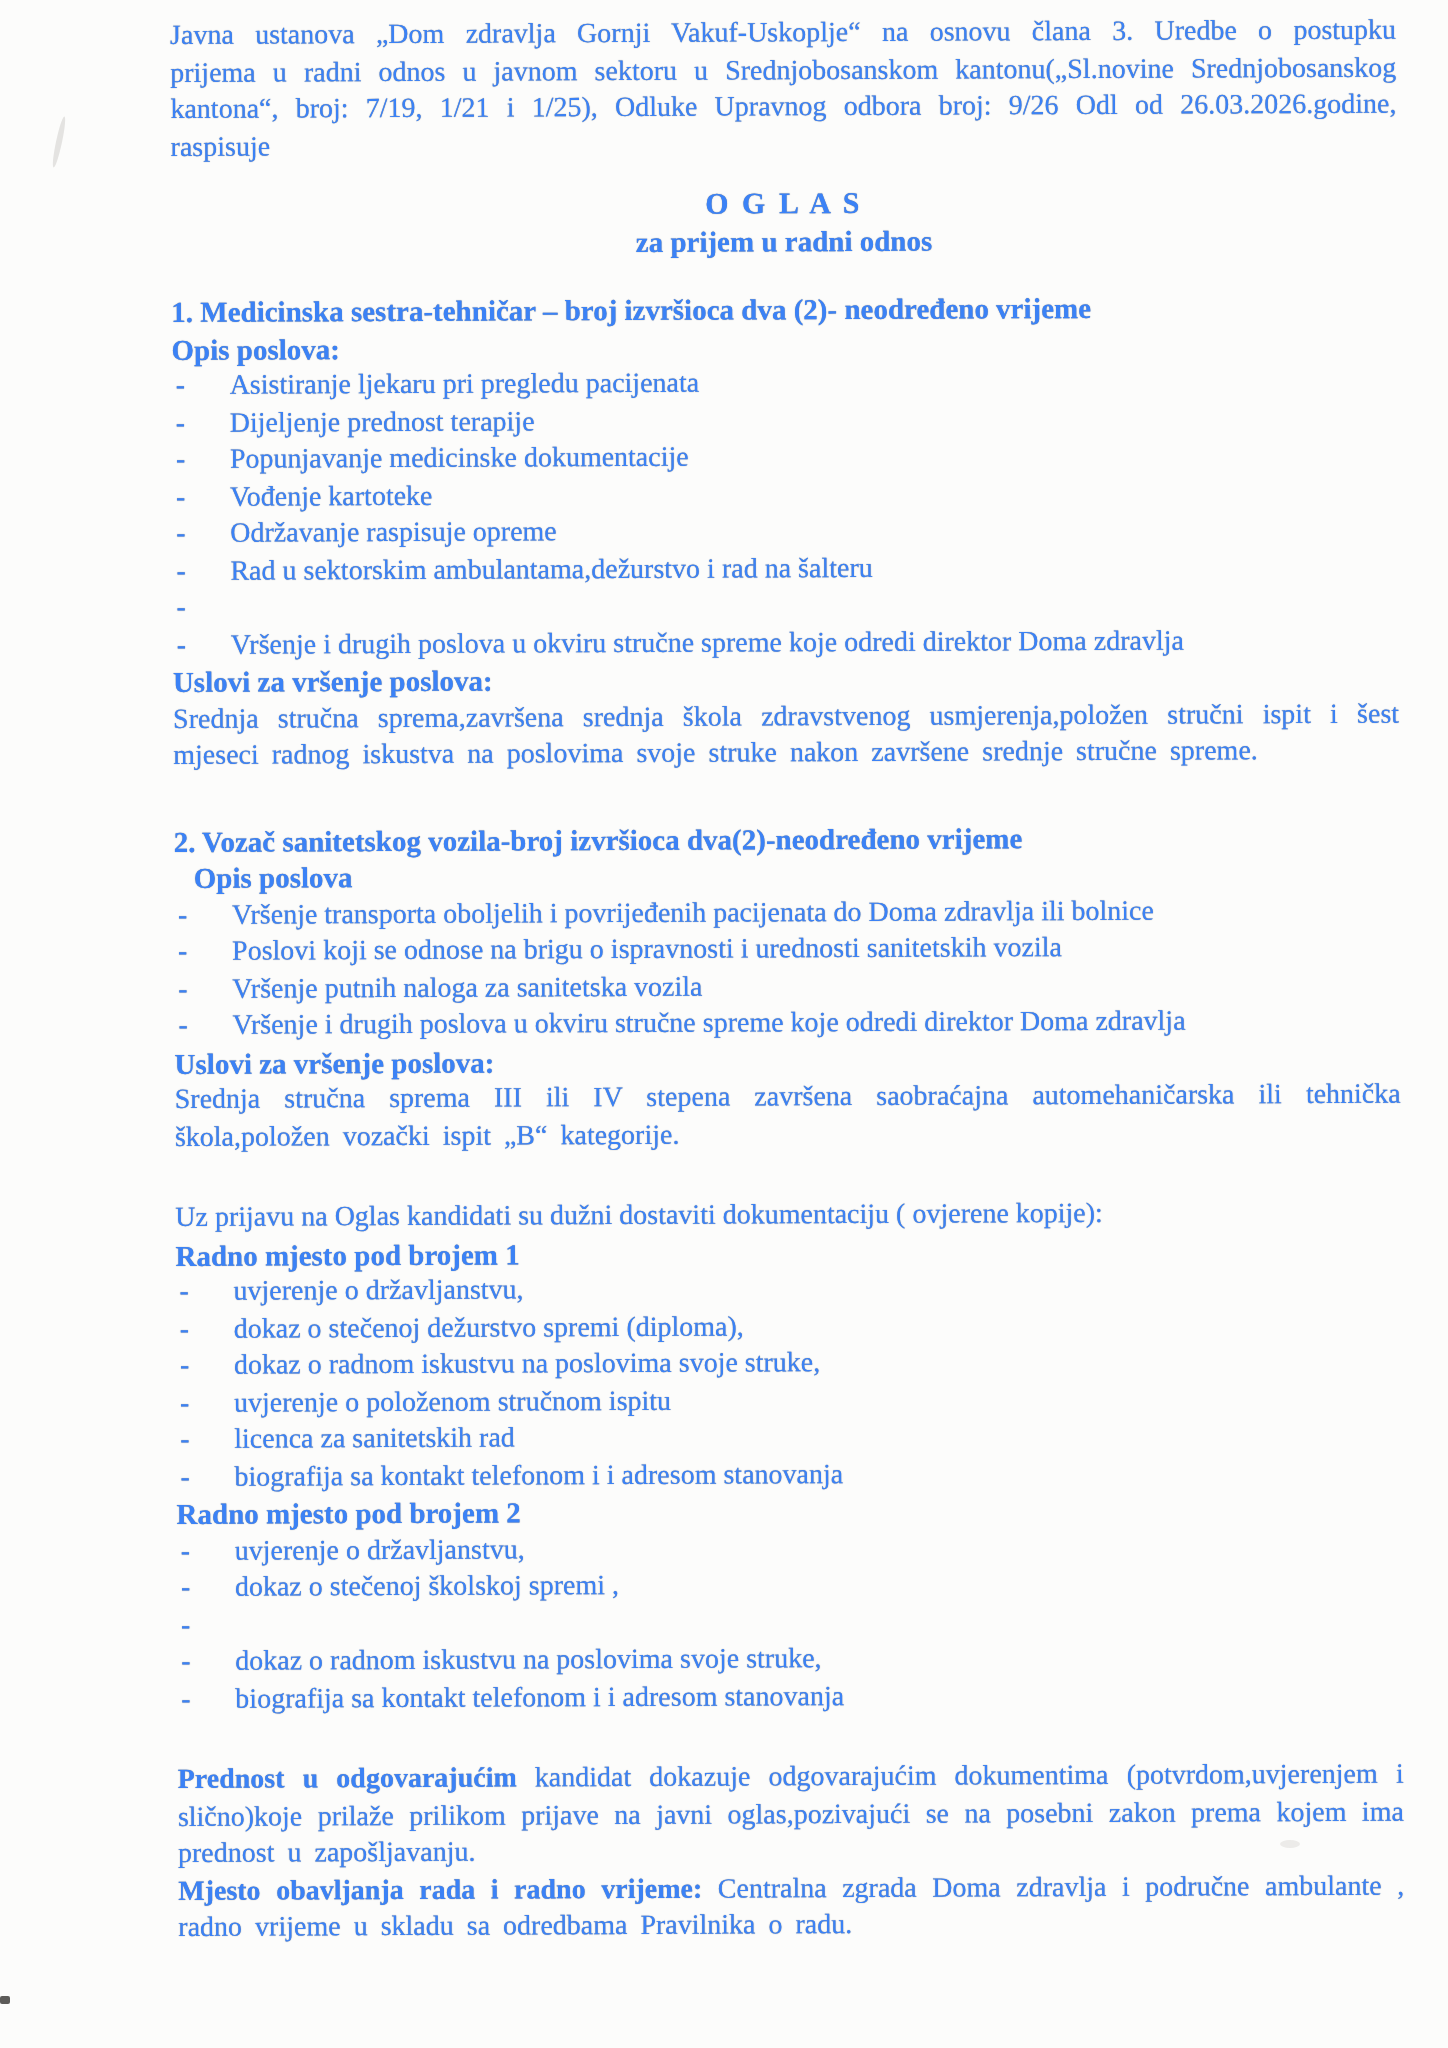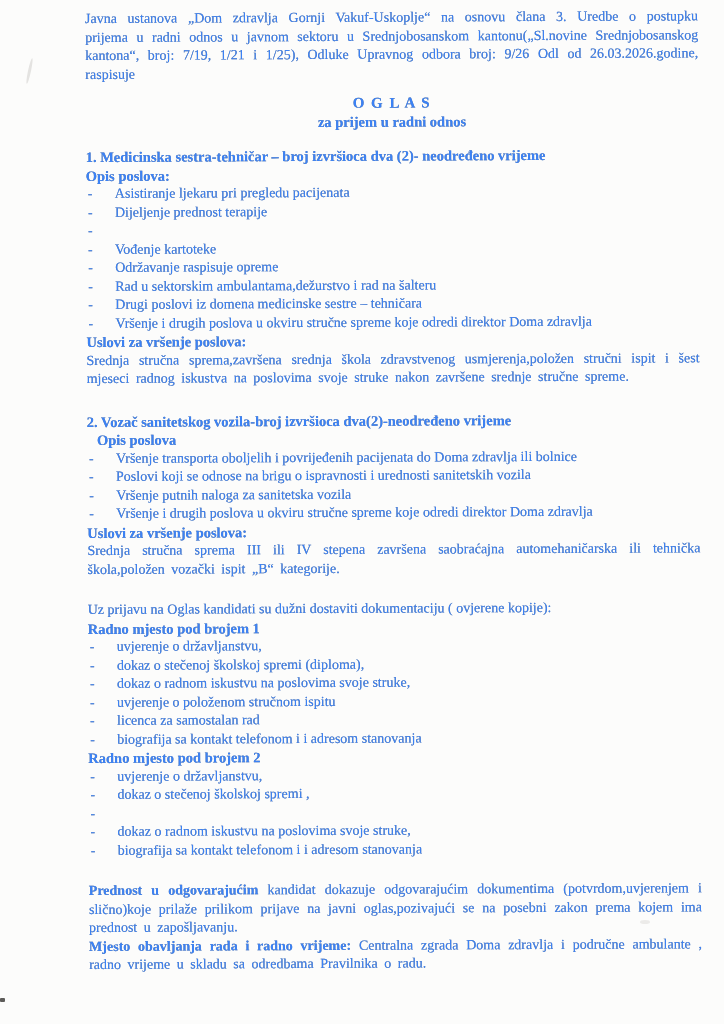--- a/index.html
+++ b/index.html
@@ -66,36 +66,36 @@
           <div class="li">
           <span class="dash">-</span>
           <span class="li-text">Asistiranje ljekaru pri pregledu pacijenata</span>
         </div>
           <div class="li">
           <span class="dash">-</span>
           <span class="li-text">Dijeljenje prednost terapije</span>
         </div>
           <div class="li">
           <span class="dash">-</span>
+          <span class="li-text">Popunjavanje medicinske dokumentacije</span>
         </div>
           <div class="li">
           <span class="dash">-</span>
           <span class="li-text">Vođenje kartoteke</span>
         </div>
           <div class="li">
           <span class="dash">-</span>
           <span class="li-text">Održavanje raspisuje opreme</span>
         </div>
           <div class="li">
           <span class="dash">-</span>
           <span class="li-text">Rad u sektorskim ambulantama,dežurstvo i rad na šalteru</span>
         </div>
           <div class="li">
           <span class="dash">-</span>
-          <span class="li-text">Drugi poslovi iz domena medicinske sestre – tehničara</span>
         </div>
           <div class="li">
           <span class="dash">-</span>
           <span class="li-text">Vršenje i drugih poslova u okviru stručne spreme koje odredi direktor Doma zdravlja</span>
         </div>
         </div>
       <p class="sec-heading">Uslovi za vršenje poslova:</p>
       <p class="justify">Srednja  stručna sprema,završena srednja škola zdravstvenog usmjerenja,položen stručni ispit i šest mjeseci radnog iskustva na poslovima svoje struke nakon završene srednje stručne spreme.</p>
     </div>
 
@@ -127,33 +127,33 @@
     <div>
       <p class="mt-docs">Uz prijavu na Oglas kandidati su dužni dostaviti dokumentaciju ( ovjerene kopije):</p>
       <p class="sec-heading">Radno mjesto pod brojem 1</p>
       <div class="list">
           <div class="li">
           <span class="dash">-</span>
           <span class="li-text">uvjerenje o državljanstvu,</span>
         </div>
           <div class="li">
           <span class="dash">-</span>
-          <span class="li-text">dokaz o stečenoj školskoj spremi (diploma),</span>
+          <span class="li-text">dokaz o stečenoj dežurstvo spremi (diploma),</span>
         </div>
           <div class="li">
           <span class="dash">-</span>
           <span class="li-text">dokaz o radnom iskustvu na poslovima svoje struke,</span>
         </div>
           <div class="li">
           <span class="dash">-</span>
           <span class="li-text">uvjerenje o položenom stručnom ispitu</span>
         </div>
           <div class="li">
           <span class="dash">-</span>
-          <span class="li-text">licenca za samostalan rad</span>
+          <span class="li-text">licenca za sanitetskih rad</span>
         </div>
           <div class="li">
           <span class="dash">-</span>
           <span class="li-text">biografija sa kontakt telefonom i  i adresom stanovanja</span>
         </div>
         </div>
       <p class="sec-heading">Radno mjesto pod brojem 2</p>
       <div class="list">
           <div class="li">
           <span class="dash">-</span>

